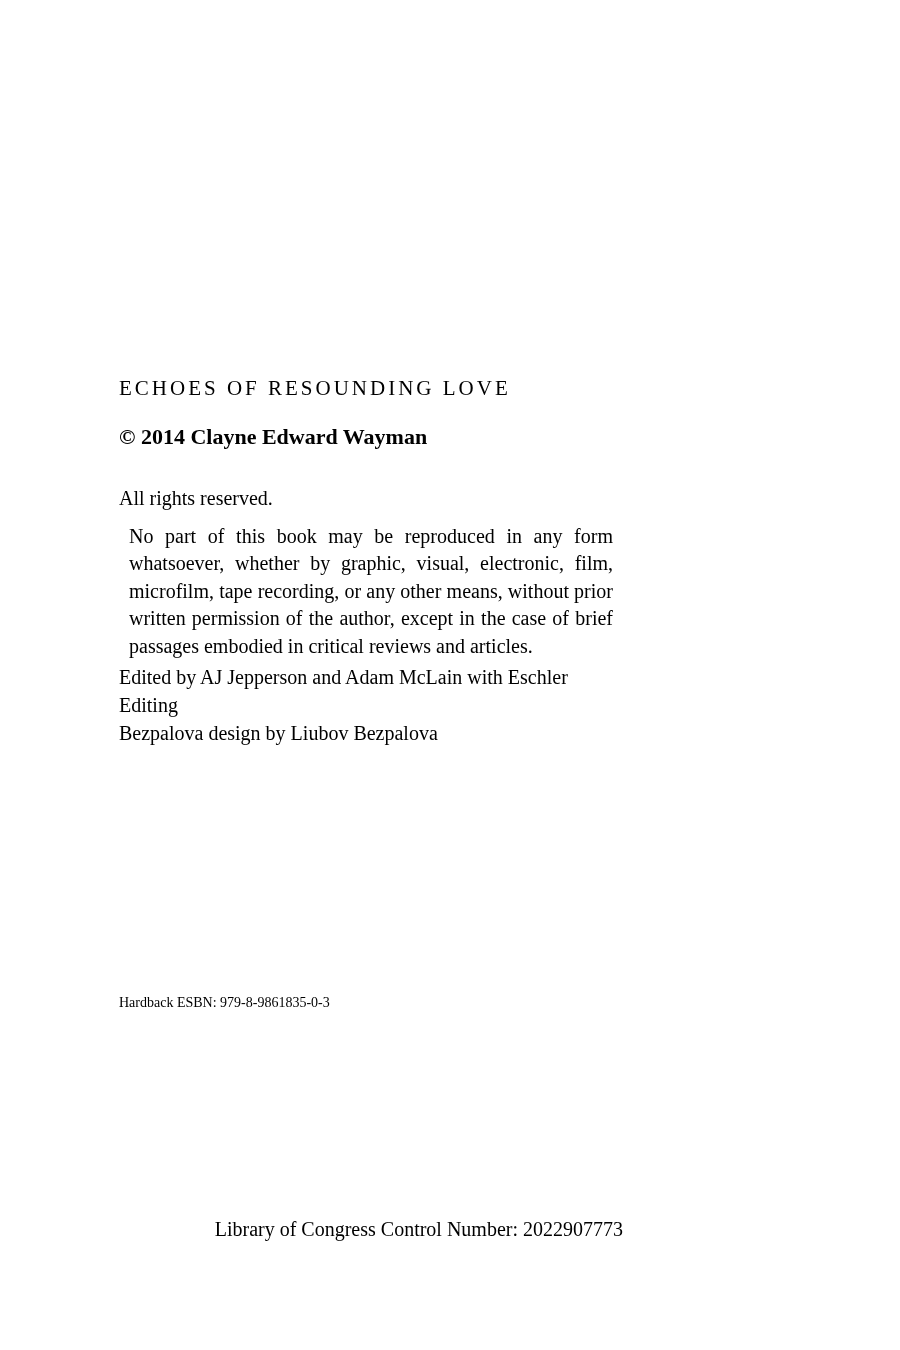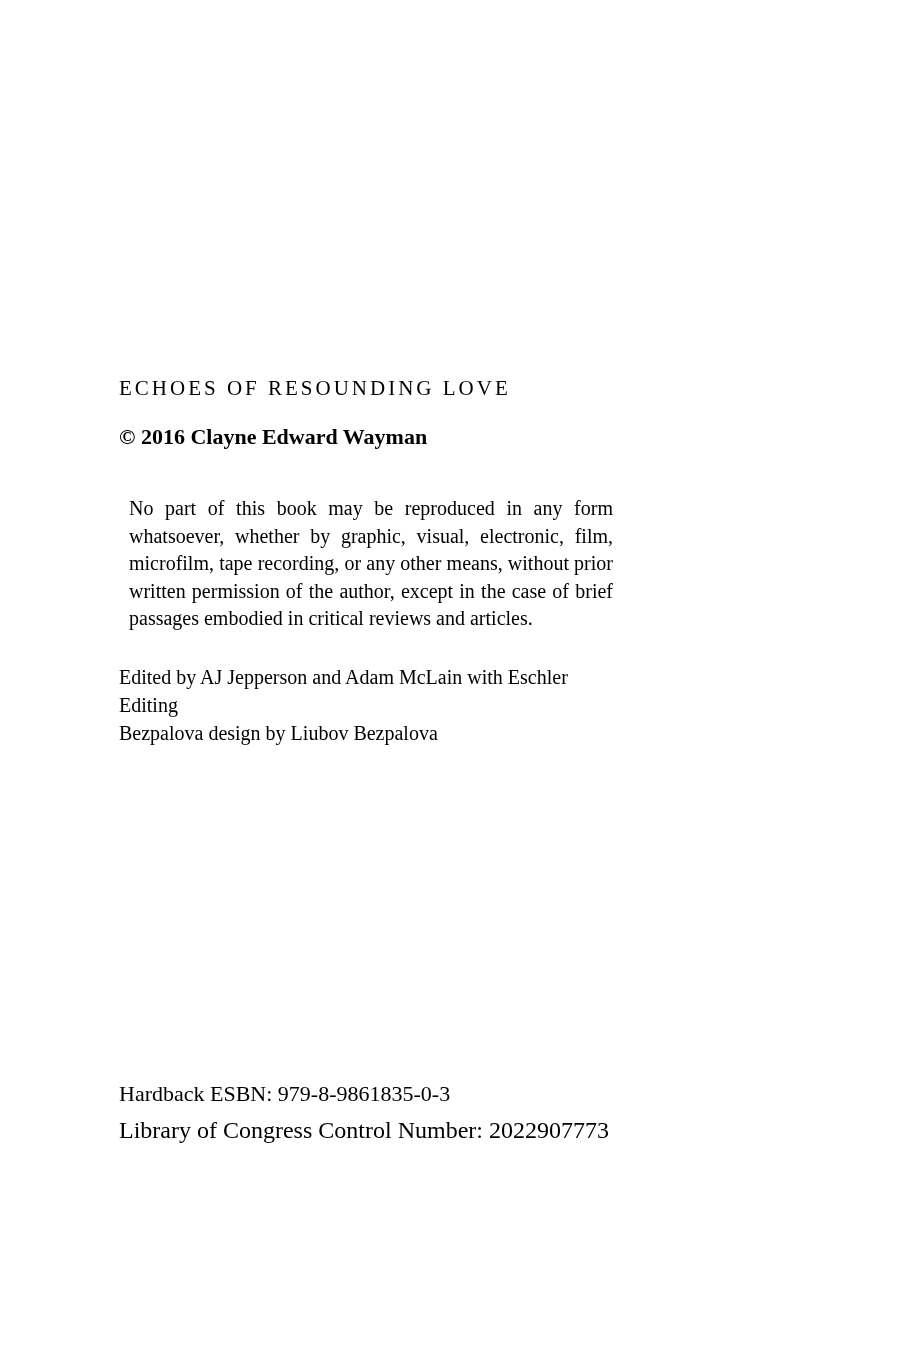--- a/index.html
+++ b/index.html
@@ -41,43 +41,45 @@
   .rights-paragraph {
     margin: 10px;
     text-align: justify;
   }
   .credits-block {
     top: 663px;
     font-size: 20px;
     line-height: 28px;
   }
   .isbn-block {
-    top: 1080px;
-    font-size: 22px;
+    top: 989px;
+    font-size: 14px;
     line-height: 28px;
   }
   .pre {
     white-space: pre-wrap;
   }
   .lccn-line {
-    top: 1116px;
-    font-size: 24px;
+    top: 1215px;
+    font-size: 20px;
     line-height: 28px;
+    text-align: right;
   }
 </style>
 </head>
 <body>
 
 <div class="page">
 
   <h1 class="block book-title">ECHOES OF RESOUNDING LOVE</h1>
 
-  <div class="block copyright-line">© 2016 Clayne Edward Wayman</div>
+  <div class="block copyright-line">© 2014 Clayne Edward Wayman</div>
 
   <div class="block rights-block">
+    <div>All rights reserved.</div>
     <p class="rights-paragraph">No part of this book may be reproduced in any form whatsoever, whether by graphic, visual, electronic, film, microfilm, tape recording, or any other means, without prior written permission of the author, except in the case of brief passages embodied in critical reviews and articles.</p>
   </div>
 
   <div class="block credits-block">
     <div>Edited by AJ Jepperson and Adam McLain with Eschler Editing</div>
     <div>Bezpalova design by Liubov Bezpalova</div>
   </div>
 
   <div class="block isbn-block">
     <div class="pre">Hardback ESBN: 979-8-9861835-0-3</div>

